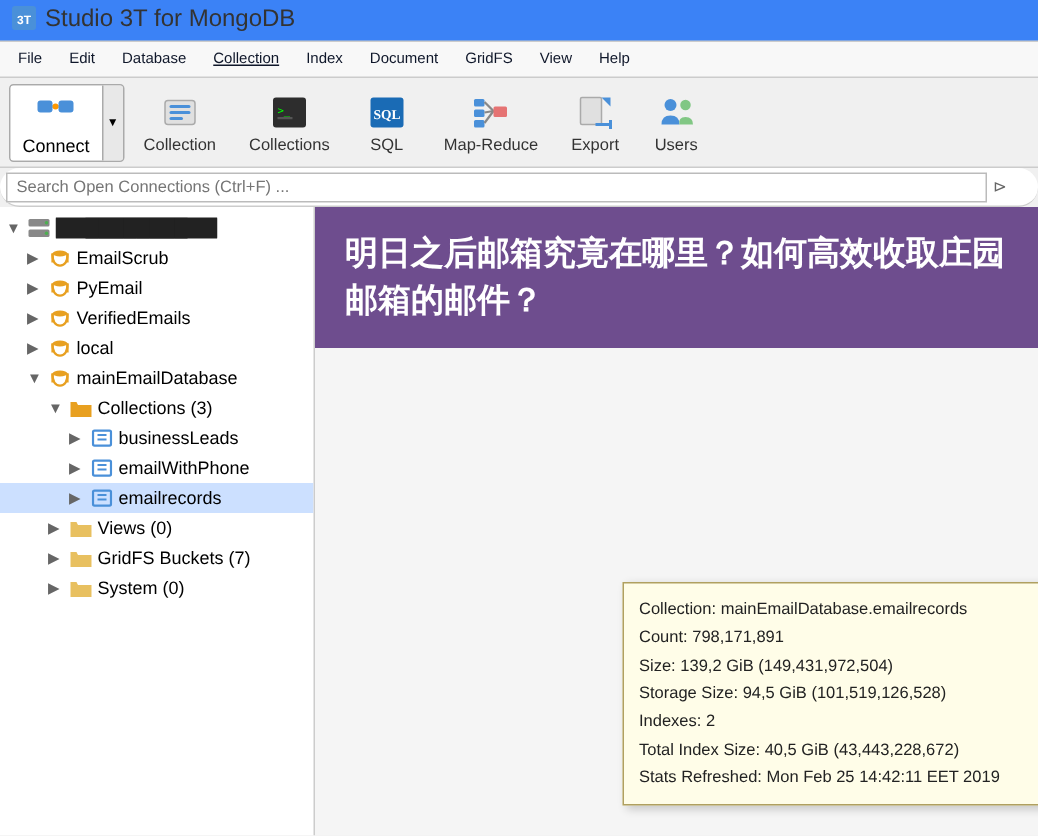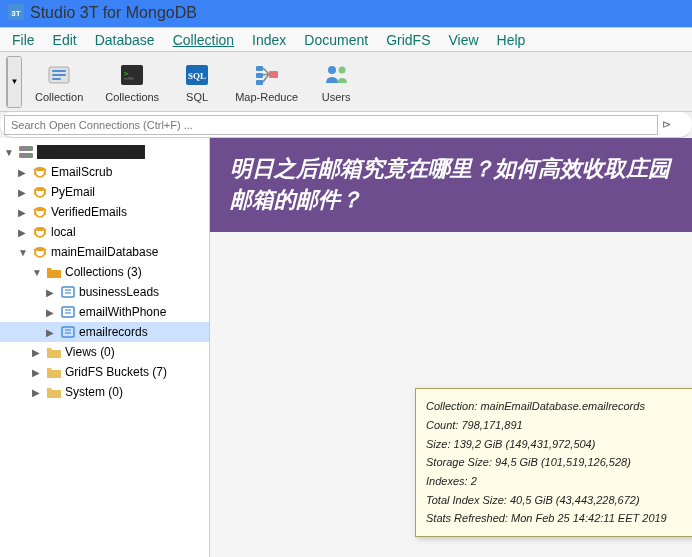--- a/index.html
+++ b/index.html
@@ -41,23 +41,23 @@
       background: #f8f8f8;
       display: flex;
       align-items: center;
       padding: 2px 4px;
       border-bottom: 1px solid #ccc;
       height: 24px;
       gap: 2px;
     }
     .menubar-item {
       padding: 2px 8px;
-      font-size: 14px;
+      font-size: 10px;
       cursor: pointer;
-      color: #0f766e;
+      color: #0f172a;
     }
 
     
     .toolbar {
       background: #f0f0f0;
       display: flex;
       align-items: center;
       padding: 4px 6px;
       border-bottom: 1px solid #ccc;
       height: 60px;
@@ -204,21 +204,20 @@
     .icon-db { color: #e8a020; }
     .icon-folder { color: #e8a020; }
     .icon-collection { color: #4a90d9; }
 
     
     .right-panel {
       flex: 1;
       background: #f5f5f5;
       overflow: hidden;
       position: relative;
-      font-style: italic;
     }
 
     
     .overlay-banner {
       position: absolute;
       top: 0;
       left: 0;
       right: 0;
       background: rgba(80, 40, 120, 0.82);
       color: #fff;
@@ -267,20 +266,31 @@
   <span class="menubar-item">Index</span>
   <span class="menubar-item">Document</span>
   <span class="menubar-item">GridFS</span>
   <span class="menubar-item">View</span>
   <span class="menubar-item">Help</span>
 </div>
 
 <div class="toolbar">
 
   <div class="connect-group">
+    <div class="connect-main">
+      <div class="btn-icon">
+        <svg width="28" height="28" viewBox="0 0 28 28">
+          <rect x="2" y="8" width="10" height="8" rx="2" fill="#4a90d9"></rect>
+          <rect x="16" y="8" width="10" height="8" rx="2" fill="#4a90d9"></rect>
+          <line x1="12" y1="12" x2="16" y2="12" stroke="#4a90d9" stroke-width="2"></line>
+          <circle cx="14" cy="12" r="2" fill="#ff9800"></circle>
+        </svg>
+      </div>
+      <span>Connect</span>
+    </div>
     <div class="connect-dropdown">▼</div>
   </div>
 
   <div class="toolbar-btn">
     <div class="btn-icon">
       <svg width="28" height="28" viewBox="0 0 28 28">
         <rect x="4" y="6" width="20" height="16" rx="2" fill="#e0e0e0" stroke="#aaa" stroke-width="1"></rect>
         <rect x="7" y="9" width="14" height="2" rx="1" fill="#4a90d9"></rect>
         <rect x="7" y="13" width="14" height="2" rx="1" fill="#4a90d9"></rect>
         <rect x="7" y="17" width="9" height="2" rx="1" fill="#4a90d9"></rect>
@@ -319,20 +329,31 @@
         <rect x="3" y="19" width="7" height="5" rx="1" fill="#4a90d9"></rect>
         <line x1="10" y1="7" x2="16" y2="13" stroke="#888" stroke-width="1.5"></line>
         <line x1="10" y1="14" x2="16" y2="13" stroke="#888" stroke-width="1.5"></line>
         <line x1="10" y1="21" x2="16" y2="13" stroke="#888" stroke-width="1.5"></line>
         <rect x="16" y="10" width="9" height="7" rx="1" fill="#e57373"></rect>
       </svg>
     </div>
     <span>Map-Reduce</span>
   </div>
 
+  <div class="toolbar-btn">
+    <div class="btn-icon">
+      <svg width="28" height="28" viewBox="0 0 28 28">
+        <rect x="4" y="4" width="14" height="18" rx="1" fill="#e0e0e0" stroke="#aaa" stroke-width="1"></rect>
+        <polygon points="18,4 24,4 24,10" fill="#4a90d9"></polygon>
+        <line x1="14" y1="22" x2="24" y2="22" stroke="#4a90d9" stroke-width="2"></line>
+        <line x1="24" y1="19" x2="24" y2="25" stroke="#4a90d9" stroke-width="2"></line>
+      </svg>
+    </div>
+    <span>Export</span>
+  </div>
 
 
   <div class="toolbar-btn">
     <div class="btn-icon">
       <svg width="28" height="28" viewBox="0 0 28 28">
         <circle cx="10" cy="9" r="4" fill="#4a90d9"></circle>
         <circle cx="20" cy="9" r="3.5" fill="#81c784"></circle>
         <path d="M4 22 Q4 16 10 16 Q16 16 16 22Z" fill="#4a90d9"></path>
         <path d="M16 22 Q15 17 20 17 Q25 17 25 22Z" fill="#81c784"></path>
       </svg>

